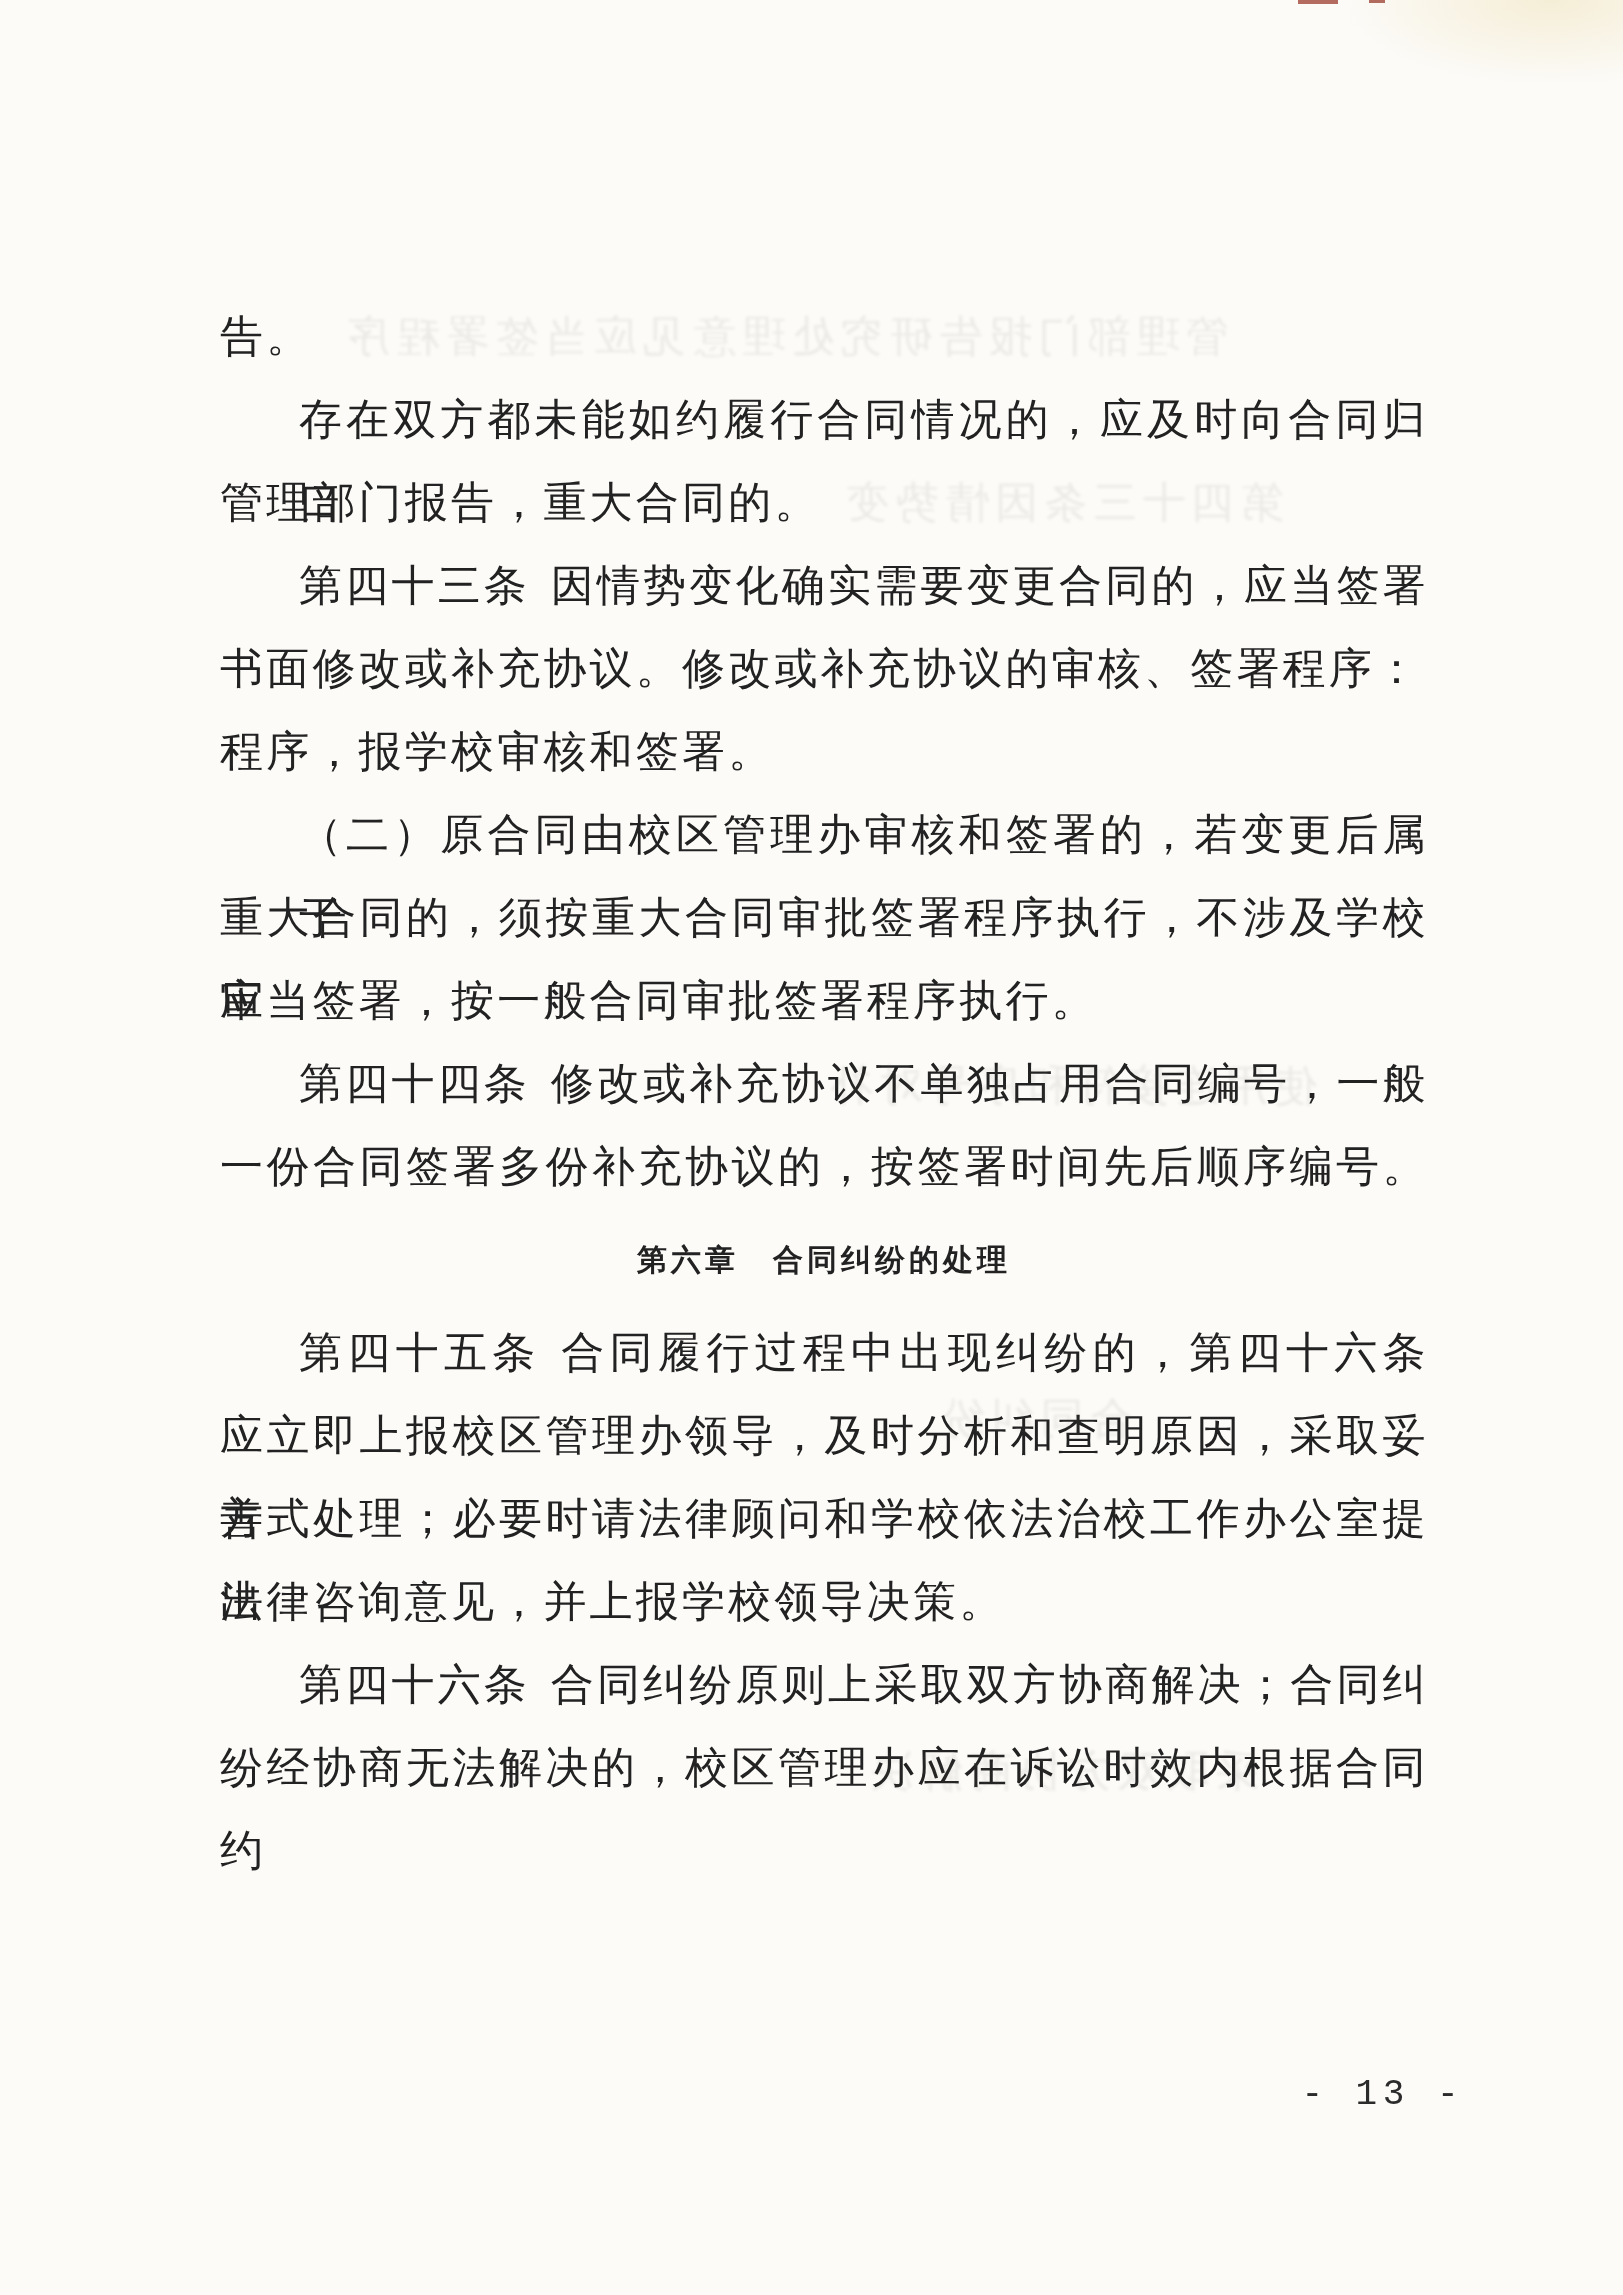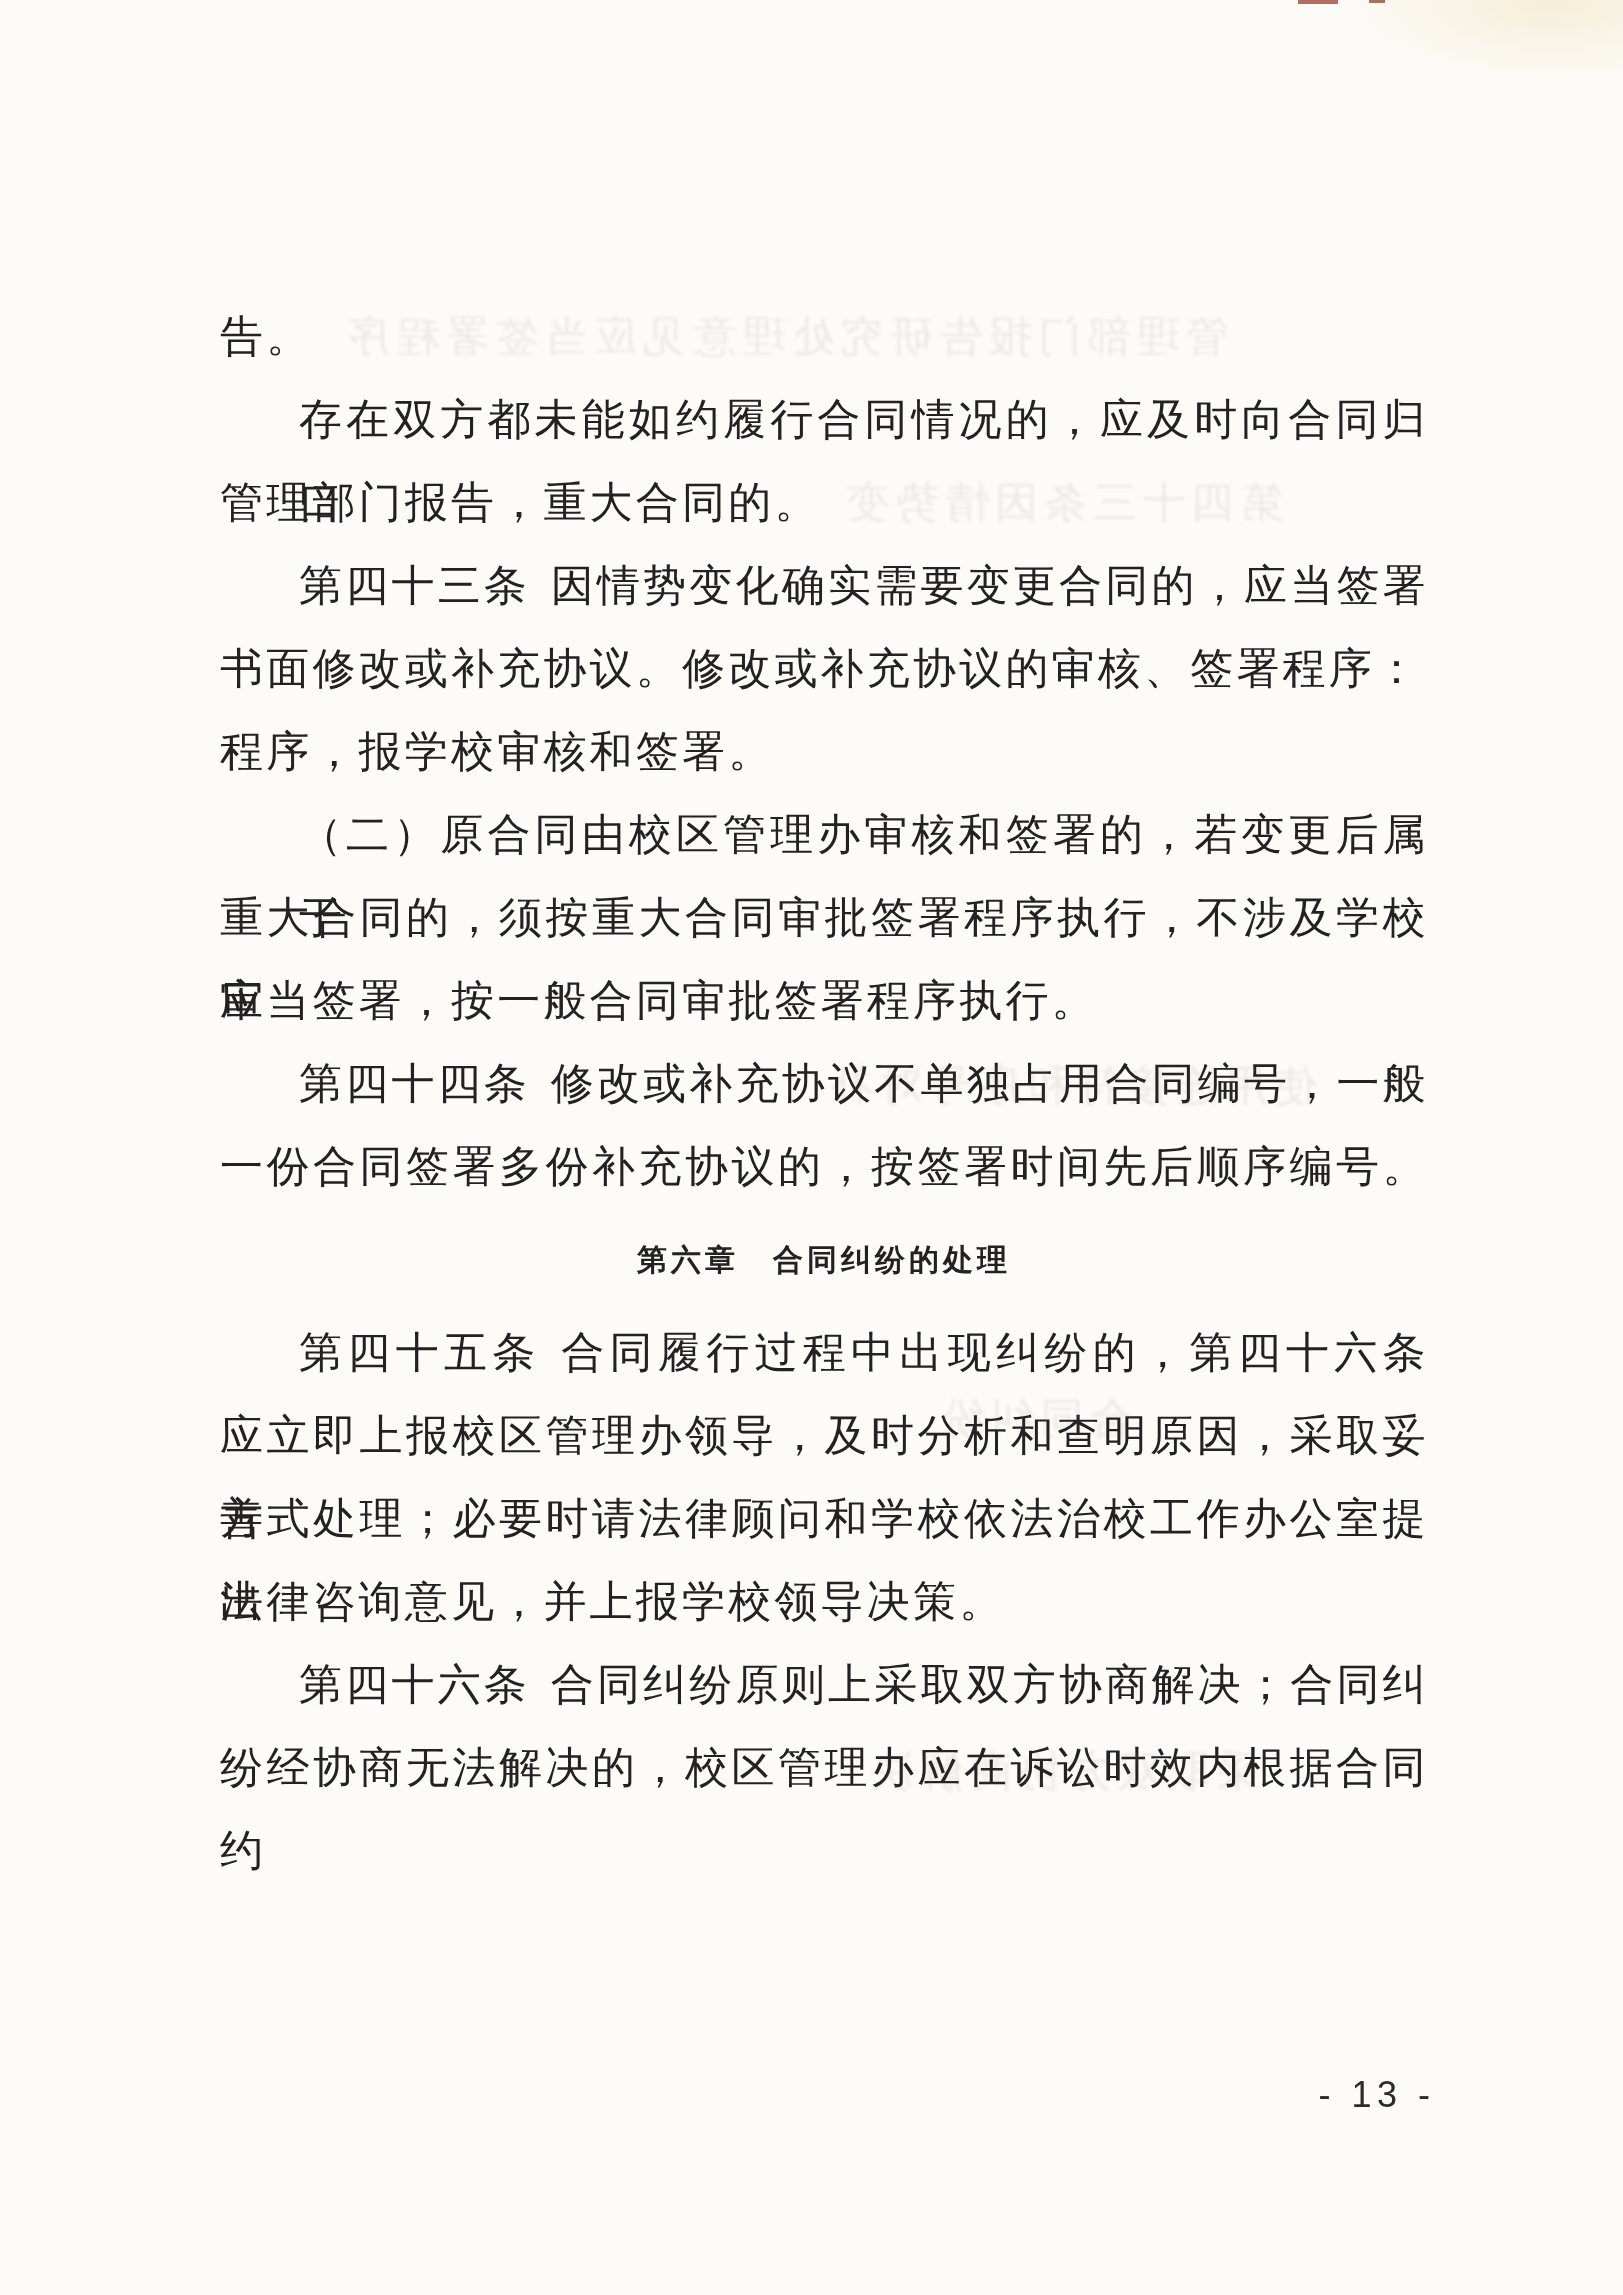--- a/index.html
+++ b/index.html
@@ -33,23 +33,23 @@
   .line.indent{padding-left:79px;}
   .line.heading{
     height:103px;line-height:103px;
     font-family:"Liberation Sans","DejaVu Sans",sans-serif;
     font-weight:bold;font-size:30px;letter-spacing:4px;
     text-align:center;text-align-last:center;white-space:nowrap;
   }
   .art-num{font-weight:normal;margin-right:20.6px;}
   .page-number{
     position:absolute;left:1290px;top:2074px;width:174px;
-    text-align:center;font-size:36px;letter-spacing:5.5px;
+    text-align:right;font-size:36px;letter-spacing:5.5px;
     color:var(--page_number,#2b2b2b);
-    font-family:Liberation Sans, sans-serif;
+    font-family:Liberation Mono, monospace;
   }
   .ghost{
     position:absolute;height:83px;line-height:83px;
     font-size:43px;letter-spacing:6.3px;white-space:nowrap;
     color:#6a655c;opacity:0.11;filter:blur(1.6px);
     transform:scaleX(-1);pointer-events:none;
   }
 </style>
 </head>
 <body style="--paper: #fcfbf8; --ink: #222222; --red_mark: #a04838; --page_number: #2b2b2b;">

